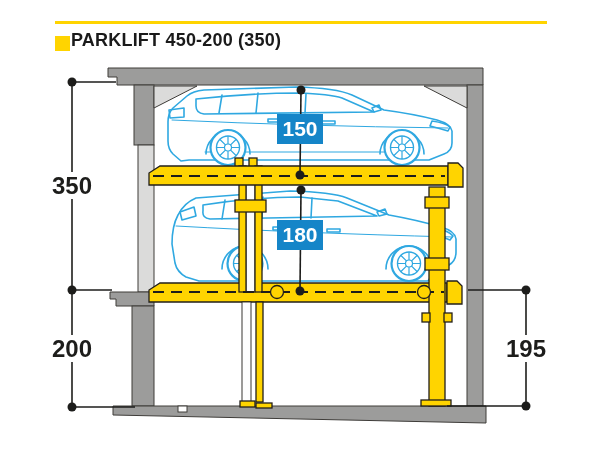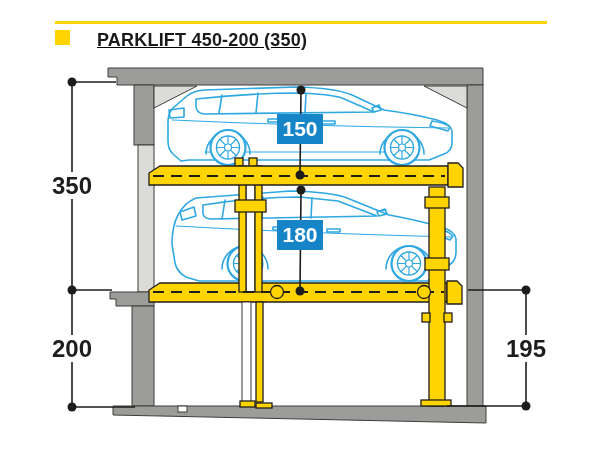--- a/index.html
+++ b/index.html
@@ -1,19 +1,19 @@
 <!DOCTYPE html>
 <html><head>
 <meta charset="utf-8">
 <style>
   html,body{margin:0;padding:0;}
   body{width:600px;height:450px;background:#fff;position:relative;overflow:hidden;
        font-family:"Liberation Sans",sans-serif;}
   .rule{position:absolute;left:55px;top:21px;width:492px;height:3px;background:#FFD400;}
-  .title-row{position:absolute;left:55px;top:30px;display:flex;align-items:flex-start;gap:27px;text-decoration:underline;}
+  .title-row{position:absolute;left:55px;top:30px;display:flex;align-items:flex-end;gap:1px;}
   .bullet{width:15px;height:15px;background:#FFD400;display:inline-block;}
   h1{font-size:18px;font-weight:bold;color:#1a1a1a;margin:0;letter-spacing:.2px;}
   svg{position:absolute;left:0;top:0;}
   .dimtxt{font:bold 24px "Liberation Sans",sans-serif;fill:#1d1d1b;}
   .labtxt{font:bold 21px "Liberation Sans",sans-serif;fill:#ffffff;}
 </style>
 </head>
 <body>
 
 <div class="header">

